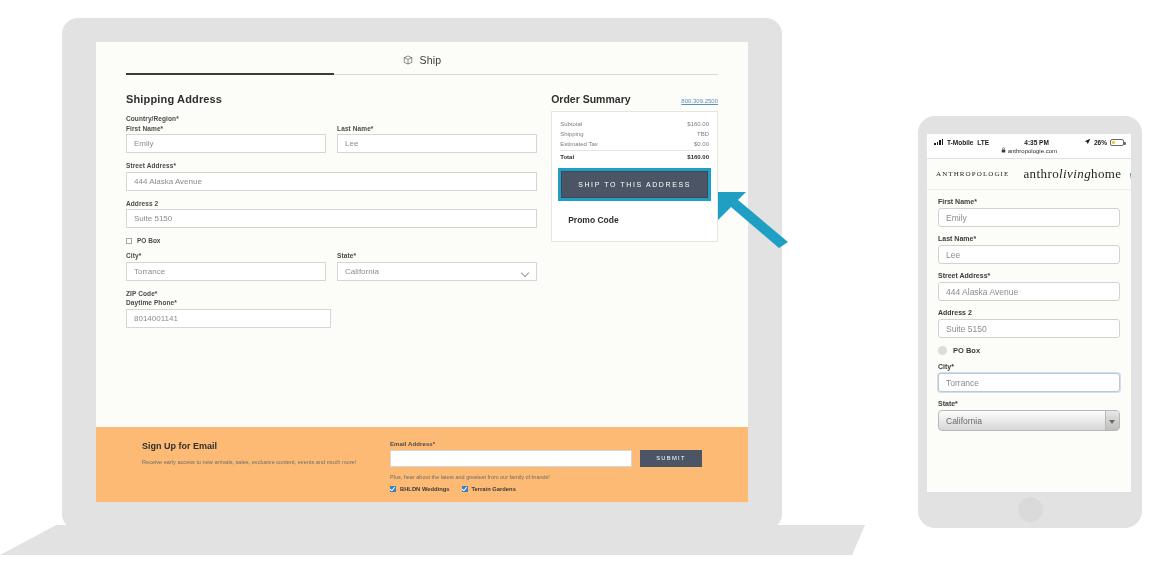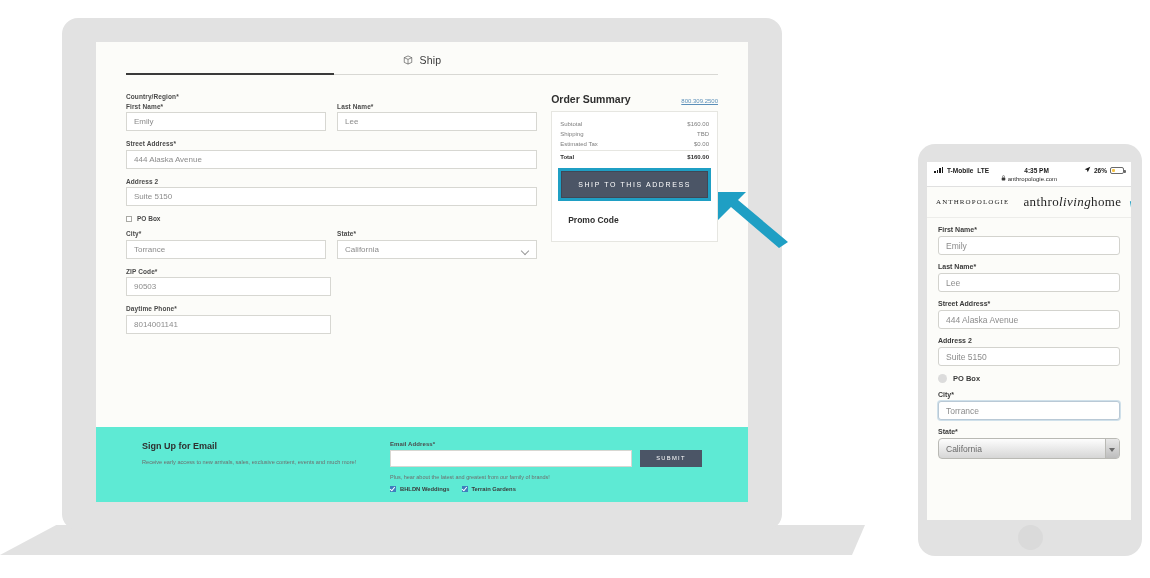--- a/index.html
+++ b/index.html
@@ -75,21 +75,21 @@
               letter-spacing:1.6px; text-align:center; padding:9px 0;
               border:1px solid #3f4857; cursor:pointer; }
   .promo { font-size:8.5px; color:#2f2f2f; font-weight:700;
            padding:14px 0 16px 8px; }
 
   
   .arrow { position:absolute; left:716px; top:180px; width:75px; height:72px; }
 
   
   .email-band { position:absolute; left:0; right:0; top:385px; height:75px;
-                background:#5eead4; }
+                background:#fdba74; }
   .email-inner { display:flex; padding:14px 46px 0 46px; }
   .email-left { width:232px; }
   .email-left h3 { font-size:9px; color:#2f2f2f; margin:0 0 7px 0; font-weight:600; }
   .email-left p { font-size:5.6px; color:#6d6d6d; line-height:1.7; margin:0; }
   .email-right { flex:1; padding-left:16px; }
   .email-right .fld-label { font-size:6px; }
   .email-input-row { display:flex; gap:8px; align-items:flex-start; }
   .email-input { flex:1; height:17px; border:1px solid #d7d7d2; background:#fff; }
   .submit-btn { width:62px; height:17px; background:#4b5566; color:#fff;
                 font-size:5.8px; letter-spacing:1.3px; display:flex;
@@ -97,21 +97,21 @@
   .plus-line { font-size:5.5px; color:#6d6d6d; margin:7px 0 6px 0; }
   .brand-cbs { display:flex; gap:12px; align-items:center; }
   .brand-cb { display:flex; gap:4px; align-items:center; }
   .cb-on { width:6px; height:6px; background:#3e7fbd; position:relative; }
   .cb-on::after{ content:""; position:absolute; left:1.4px; top:0.4px;
       width:2px; height:3.6px; border-right:1.2px solid #fff;
       border-bottom:1.2px solid #fff; transform:rotate(40deg); }
   .brand-cb span { font-size:5.8px; color:#3a3a3a; font-weight:700; }
 
   
-  #phone { position:absolute; left:918px; top:144px; width:224px; height:412px; }
+  #phone { position:absolute; left:918px; top:116px; width:224px; height:412px; }
   .phone-body { position:absolute; inset:0; background:#e2e2e2; border-radius:17px; }
   .phone-screen { position:absolute; left:9px; top:18px; width:204px;
                   height:358px; background:#fcfcf9; overflow:hidden; }
   .phone-home { position:absolute; left:50%; top:381px; width:25px; height:25px;
                 margin-left:-12.5px; border-radius:50%; background:#dadada; }
   .status-bar { display:flex; align-items:center; justify-content:space-between;
                 padding:4px 7px 0 7px; font-size:6.5px; color:#1a1a1a;
                 font-weight:700; background:#fff; }
   .sb-left { display:flex; align-items:center; gap:4px; }
   .bars { display:flex; align-items:flex-end; gap:1px; height:6px; }
@@ -177,20 +177,21 @@
         </span>
         <span>Ship</span>
       </div>
       <div class="tabs-rule"></div>
       <div class="tabs-active-rule"></div>
     </div>
 
     <div class="screen-body">
 
       <div class="form-col">
+        <h2 class="section-title">Shipping Address</h2>
 
         <div class="fld-label">Country/Region*</div>
 
         <div class="row2">
           <div>
             <div class="fld-label">First Name*</div>
             <div class="inp">Emily</div>
           </div>
           <div>
             <div class="fld-label">Last Name*</div>
@@ -215,21 +216,20 @@
             <div class="inp">Torrance</div>
           </div>
           <div>
             <div class="fld-label">State*</div>
             <div class="inp sel">California</div>
           </div>
         </div>
 
         <div class="w-half">
           <div class="fld-label">ZIP Code*</div>
-          <div class="inp">90503</div>
           <div class="fld-label">Daytime Phone*</div>
           <div class="inp">8014001141</div>
         </div>
       </div>
 
       <div class="summary-col">
         <div class="sum-head">
           <h2>Order Summary</h2>
           <a class="sum-phone" href="#">800.309.2500</a>
         </div>

